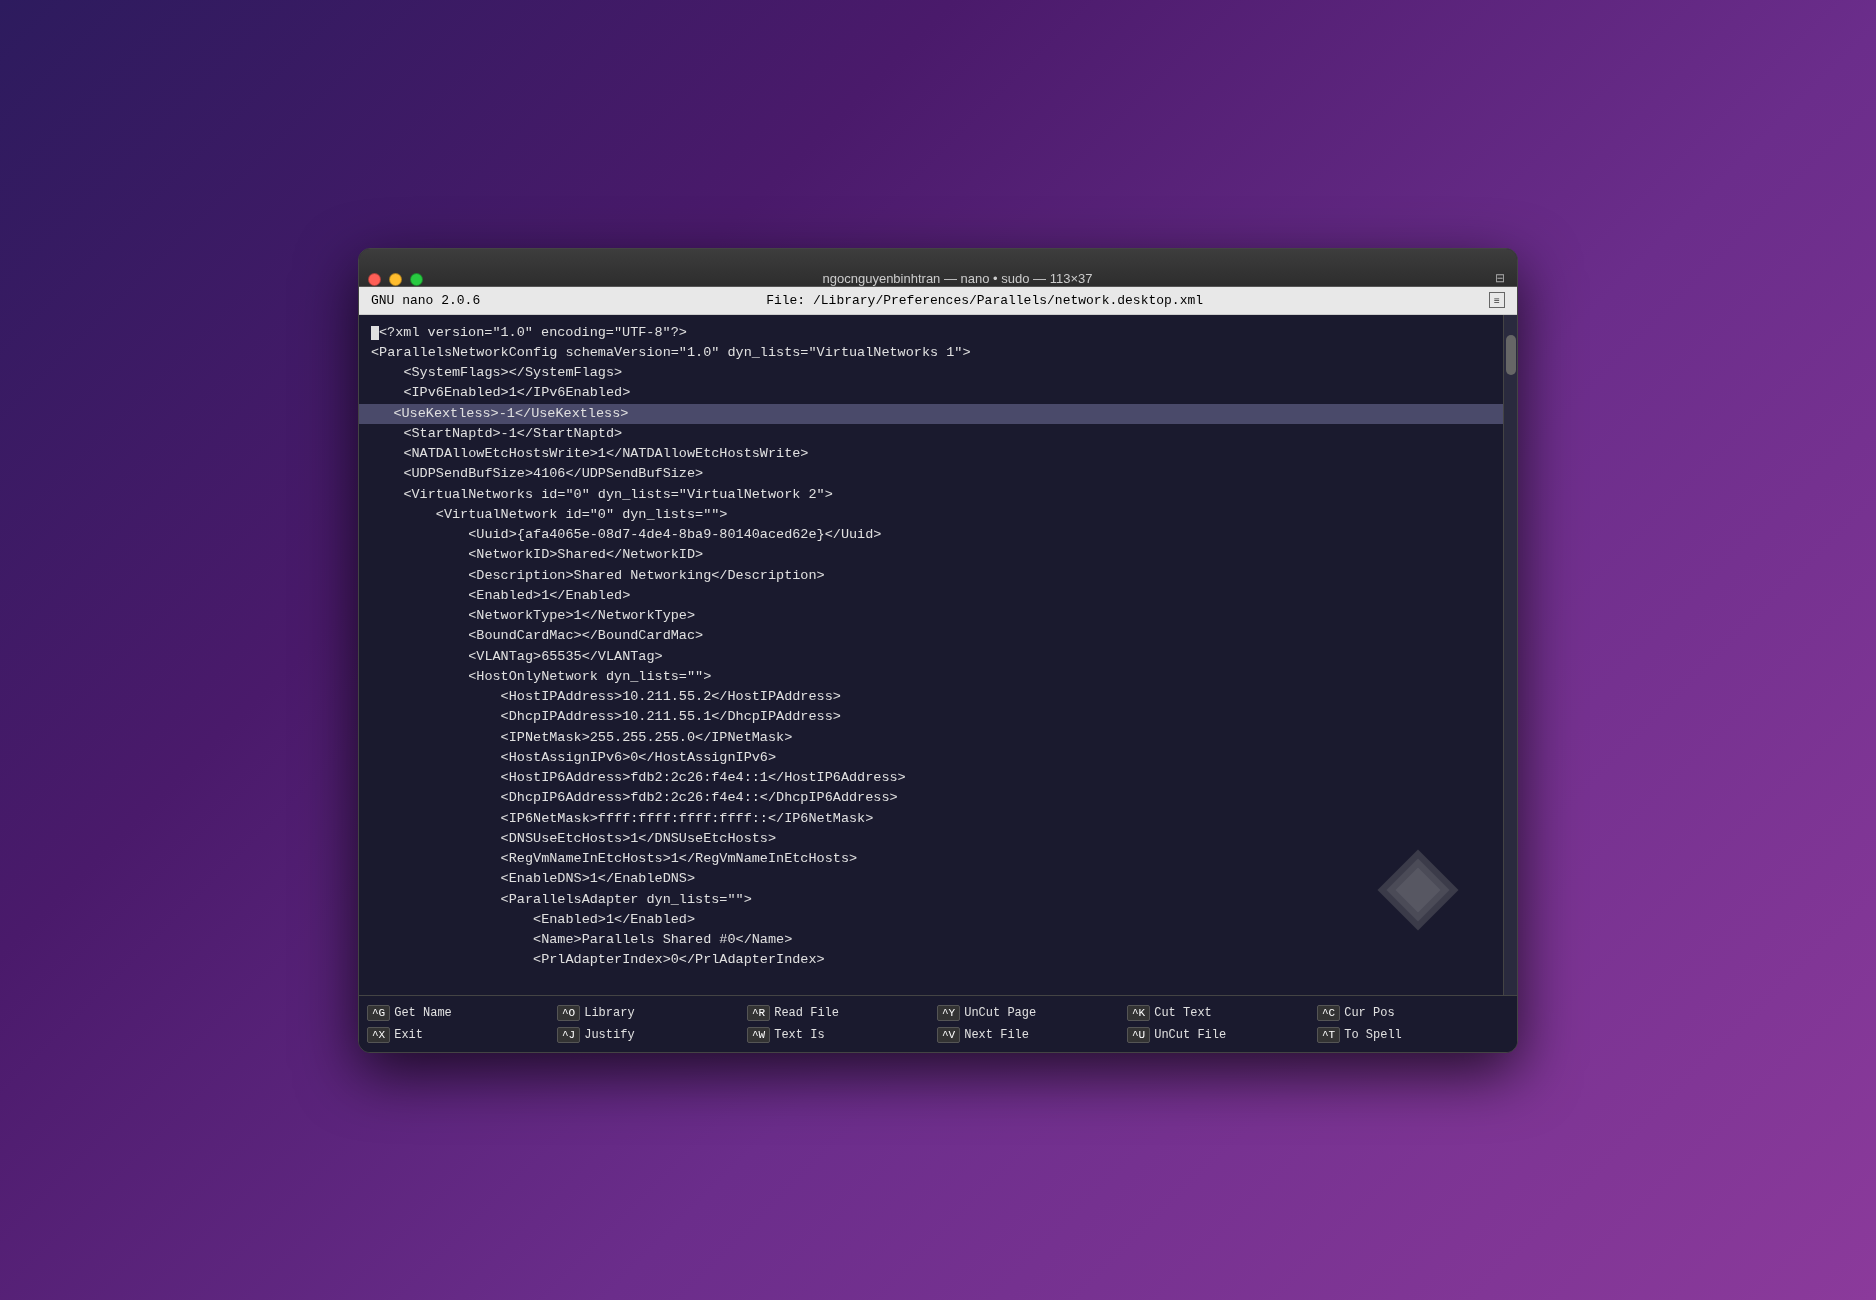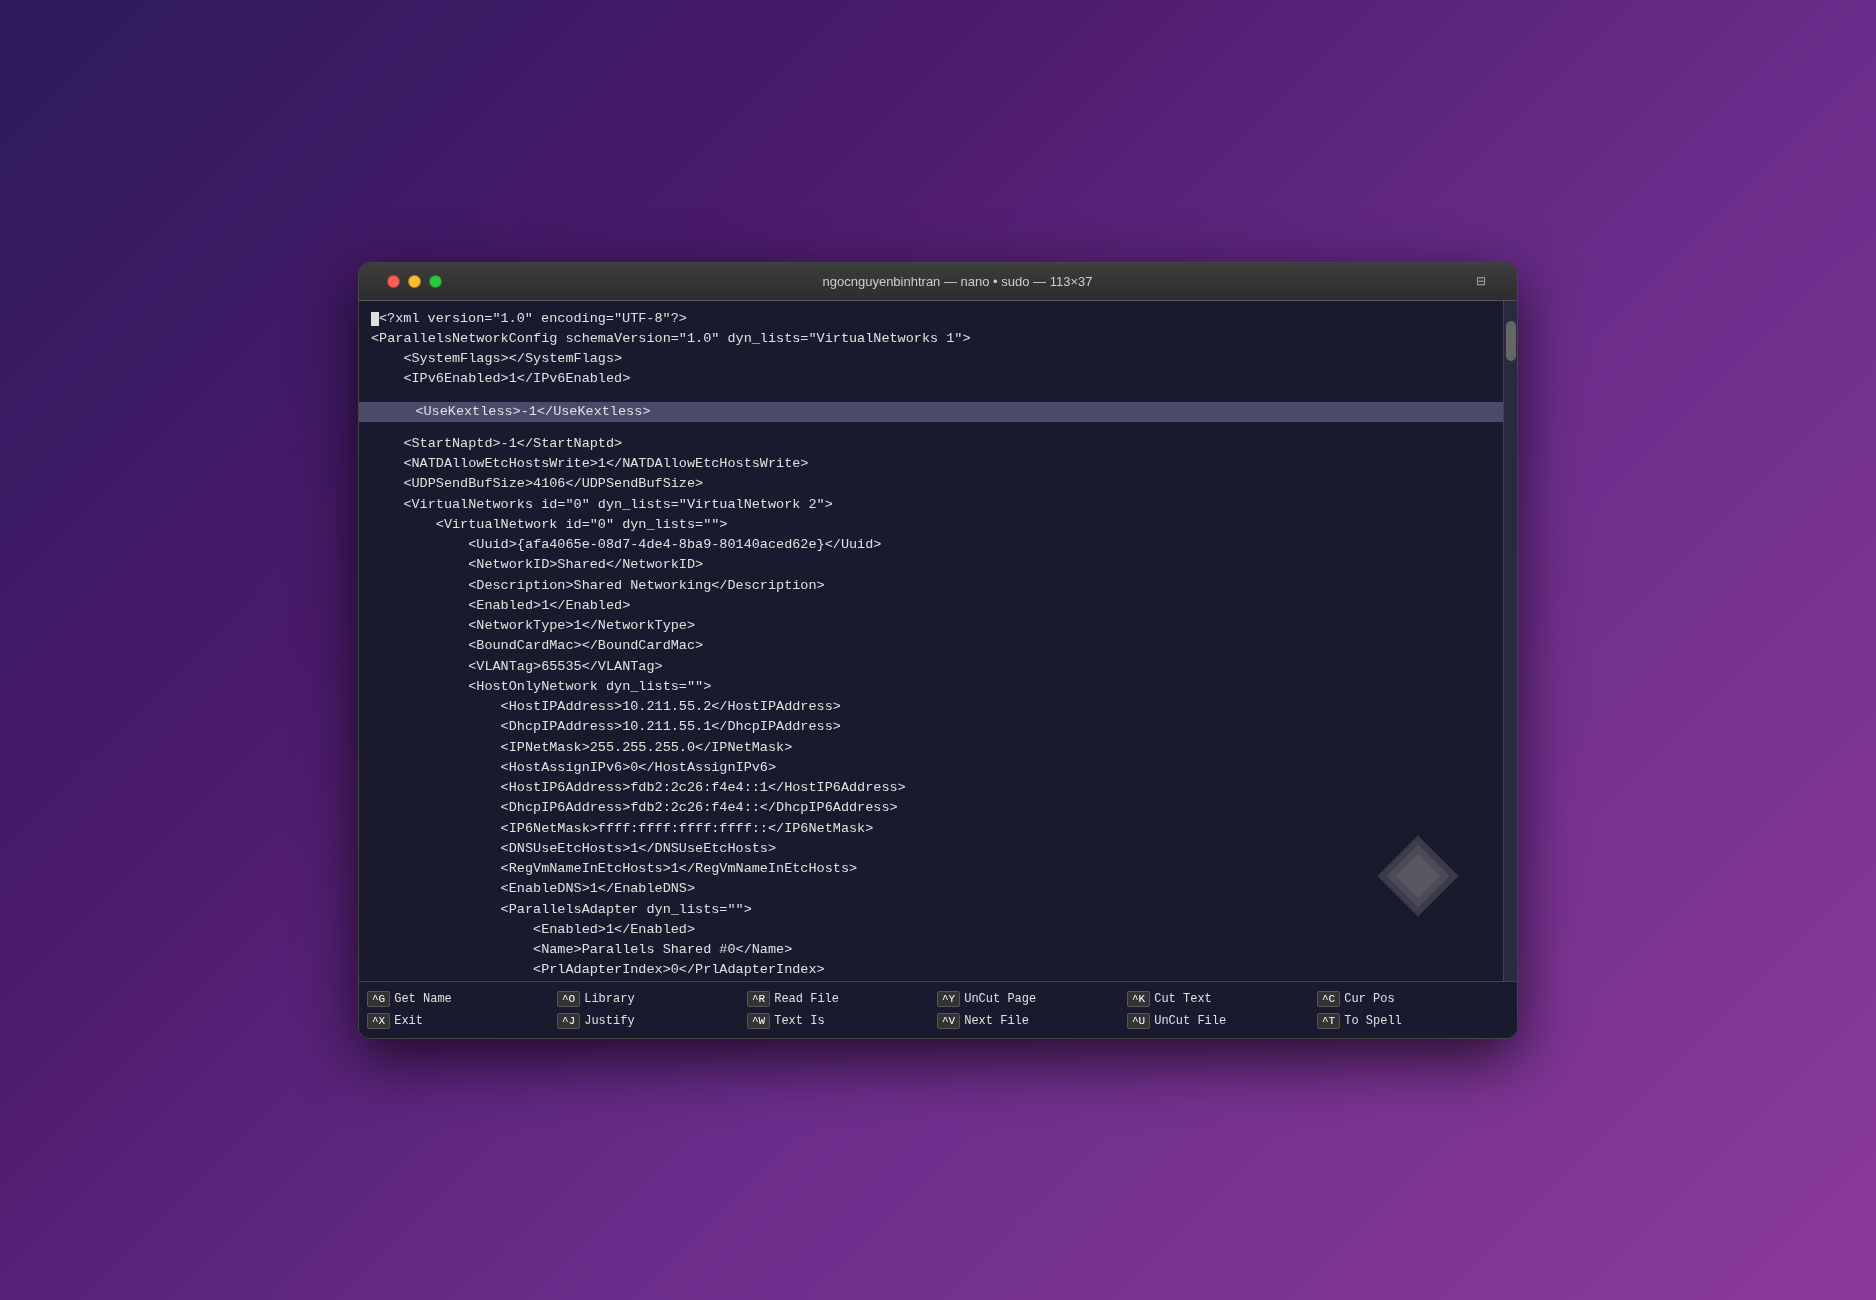--- a/index.html
+++ b/index.html
@@ -20,22 +20,22 @@
       border-radius: 12px;
       box-shadow: 0 20px 60px rgba(0,0,0,0.7);
       overflow: hidden;
       border: 1px solid #444;
     }
 
     .title-bar {
       background: linear-gradient(180deg, #3d3d3d 0%, #2d2d2d 100%);
       height: 38px;
       display: flex;
-      align-items: center;
-      padding: 0 28px;
+      align-items: flex-end;
+      padding: 0 9px;
       border-bottom: 1px solid #555;
     }
 
     .traffic-lights {
       display: flex;
       gap: 8px;
       align-items: center;
     }
 
     .traffic-light {
@@ -111,22 +111,22 @@
       font-family: 'Menlo', 'Monaco', 'Courier New', monospace;
       font-size: 13.5px;
       line-height: 1.5;
       color: #e0e0e0;
       white-space: pre;
     }
 
     .line-highlight {
       background: #4a4a6a;
       display: block;
-      margin: 12px -12px;
-      padding: 0 24px;
+      margin: 0 -12px;
+      padding: 0 2px;
     }
 
     .cursor {
       display: inline-block;
       width: 8px;
       height: 14px;
       background: #e0e0e0;
       vertical-align: text-bottom;
     }
 
@@ -202,20 +202,27 @@
   <div class="title-bar">
     <div class="traffic-lights">
       <div class="traffic-light tl-red"></div>
       <div class="traffic-light tl-yellow"></div>
       <div class="traffic-light tl-green"></div>
     </div>
     <div class="title-text">ngocnguyenbinhtran — nano • sudo — 113×37</div>
     <div class="window-icon">⊟</div>
   </div>
 
+  <div class="status-bar">
+    <span class="status-text">GNU nano 2.0.6</span>
+    <span class="status-text">
+      <span>File:</span>&nbsp;<span>/Library/Preferences/Parallels/network.desktop.xml</span>
+    </span>
+    <div class="scroll-indicator">≡</div>
+  </div>
 
   <div class="editor-container">
     <div class="editor-content">
       <div class="editor-lines" id="editor-lines"><span style="display: block;"><span class="cursor"></span>&lt;?xml version="1.0" encoding="UTF-8"?&gt;</span><span style="display: block;">&lt;ParallelsNetworkConfig schemaVersion="1.0" dyn_lists="VirtualNetworks 1"&gt;</span><span style="display: block;">    &lt;SystemFlags&gt;&lt;/SystemFlags&gt;</span><span style="display: block;">    &lt;IPv6Enabled&gt;1&lt;/IPv6Enabled&gt;</span><span class="line-highlight" style="display: block;">    &lt;UseKextless&gt;-1&lt;/UseKextless&gt;</span><span style="display: block;">    &lt;StartNaptd&gt;-1&lt;/StartNaptd&gt;</span><span style="display: block;">    &lt;NATDAllowEtcHostsWrite&gt;1&lt;/NATDAllowEtcHostsWrite&gt;</span><span style="display: block;">    &lt;UDPSendBufSize&gt;4106&lt;/UDPSendBufSize&gt;</span><span style="display: block;">    &lt;VirtualNetworks id="0" dyn_lists="VirtualNetwork 2"&gt;</span><span style="display: block;">        &lt;VirtualNetwork id="0" dyn_lists=""&gt;</span><span style="display: block;">            &lt;Uuid&gt;{afa4065e-08d7-4de4-8ba9-80140aced62e}&lt;/Uuid&gt;</span><span style="display: block;">            &lt;NetworkID&gt;Shared&lt;/NetworkID&gt;</span><span style="display: block;">            &lt;Description&gt;Shared Networking&lt;/Description&gt;</span><span style="display: block;">            &lt;Enabled&gt;1&lt;/Enabled&gt;</span><span style="display: block;">            &lt;NetworkType&gt;1&lt;/NetworkType&gt;</span><span style="display: block;">            &lt;BoundCardMac&gt;&lt;/BoundCardMac&gt;</span><span style="display: block;">            &lt;VLANTag&gt;65535&lt;/VLANTag&gt;</span><span style="display: block;">            &lt;HostOnlyNetwork dyn_lists=""&gt;</span><span style="display: block;">                &lt;HostIPAddress&gt;10.211.55.2&lt;/HostIPAddress&gt;</span><span style="display: block;">                &lt;DhcpIPAddress&gt;10.211.55.1&lt;/DhcpIPAddress&gt;</span><span style="display: block;">                &lt;IPNetMask&gt;255.255.255.0&lt;/IPNetMask&gt;</span><span style="display: block;">                &lt;HostAssignIPv6&gt;0&lt;/HostAssignIPv6&gt;</span><span style="display: block;">                &lt;HostIP6Address&gt;fdb2:2c26:f4e4::1&lt;/HostIP6Address&gt;</span><span style="display: block;">                &lt;DhcpIP6Address&gt;fdb2:2c26:f4e4::&lt;/DhcpIP6Address&gt;</span><span style="display: block;">                &lt;IP6NetMask&gt;ffff:ffff:ffff:ffff::&lt;/IP6NetMask&gt;</span><span style="display: block;">                &lt;DNSUseEtcHosts&gt;1&lt;/DNSUseEtcHosts&gt;</span><span style="display: block;">                &lt;RegVmNameInEtcHosts&gt;1&lt;/RegVmNameInEtcHosts&gt;</span><span style="display: block;">                &lt;EnableDNS&gt;1&lt;/EnableDNS&gt;</span><span style="display: block;">                &lt;ParallelsAdapter dyn_lists=""&gt;</span><span style="display: block;">                    &lt;Enabled&gt;1&lt;/Enabled&gt;</span><span style="display: block;">                    &lt;Name&gt;Parallels Shared #0&lt;/Name&gt;</span><span style="display: block;">                    &lt;PrlAdapterIndex&gt;0&lt;/PrlAdapterIndex&gt;</span></div>
 
       <div class="parallels-logo">
         <svg viewBox="0 0 100 100" xmlns="http://www.w3.org/2000/svg">
           <polygon points="50,5 95,50 50,95 5,50" fill="#888" opacity="0.6"></polygon>
           <polygon points="50,15 85,50 50,85 15,50" fill="#aaa" opacity="0.4"></polygon>
           <polygon points="50,25 75,50 50,75 25,50" fill="#ccc" opacity="0.3"></polygon>

